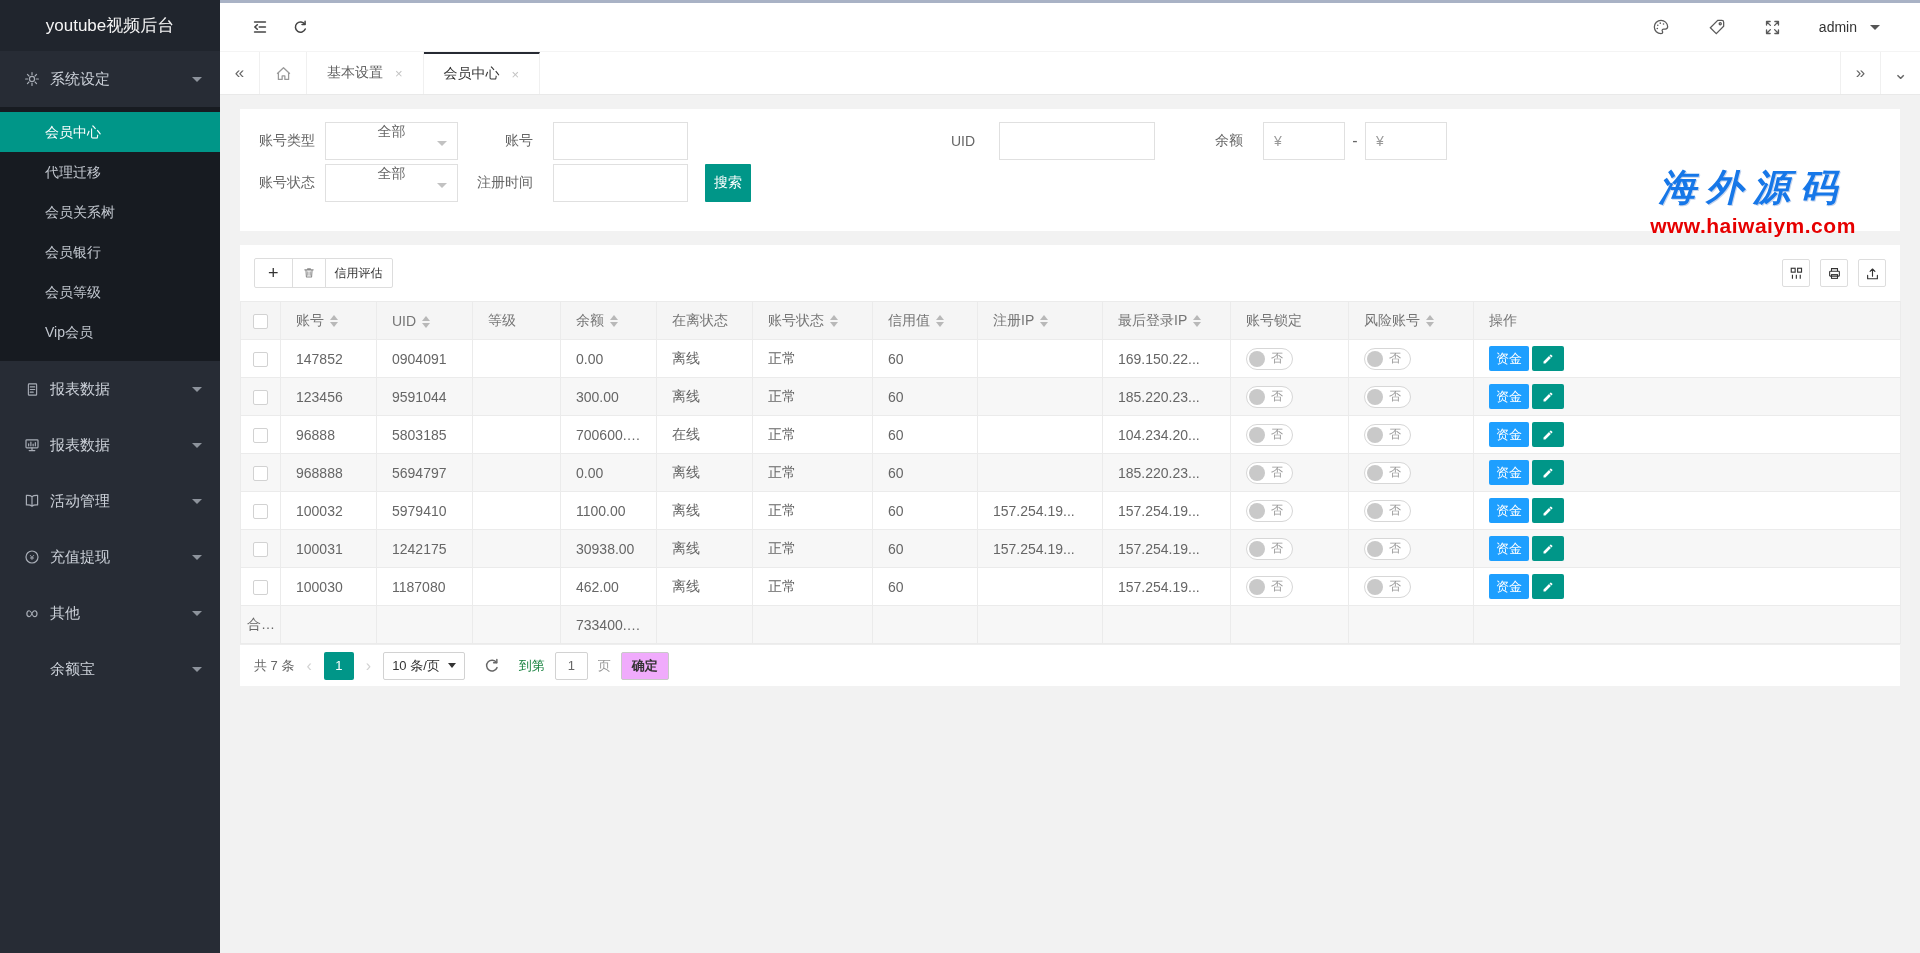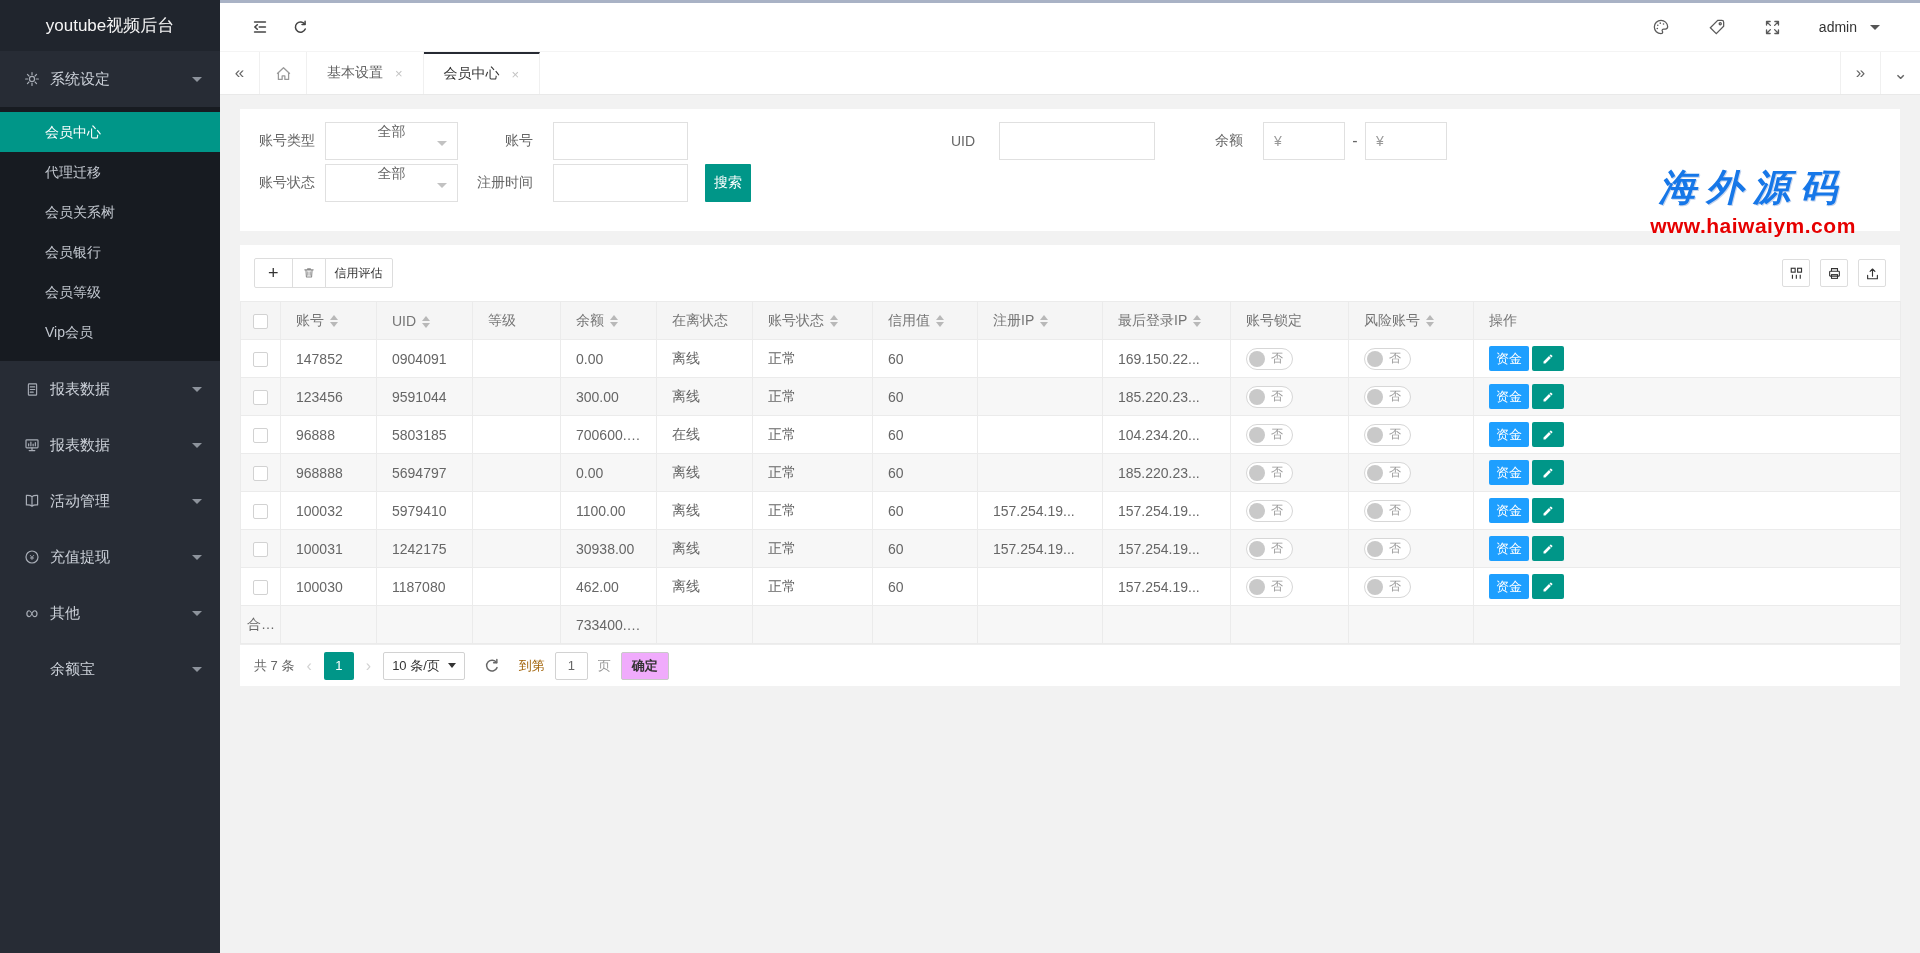--- a/index.html
+++ b/index.html
@@ -85,21 +85,21 @@
 .btn-fund { display:inline-flex; align-items:center; height:25px; padding:0 7px; background:#1E9FFF; color:#fff; font-size:13px; border-radius:2px; cursor:pointer; vertical-align:middle; }
 .btn-edit { display:inline-flex; align-items:center; justify-content:center; width:32px; height:25px; background:#009688; border-radius:2px; margin-left:3px; cursor:pointer; vertical-align:middle; }
 
 
 .pager { display:flex; align-items:center; height:42px; padding:0 14px; gap:10px; color:#666; font-size:13px; border-top:1px solid #eee; background:#fff; }
 .pg-arrow { color:#d2d2d2; font-size:16px; padding:0 2px; cursor:default; }
 .pg-num { min-width:30px; height:28px; background:#009688; color:#fff; display:inline-flex; align-items:center; justify-content:center; border-radius:2px; cursor:pointer; }
 .pg-select { height:28px; border:1px solid #d2d2d2; border-radius:2px; display:inline-flex; align-items:center; padding:0 8px; gap:8px; color:#333; background:#fff; cursor:pointer; }
 .v-caret { width:0; height:0; border-left:4px solid transparent; border-right:4px solid transparent; border-top:5px solid #333; }
 .pg-refresh { color:#666; margin-left:8px; cursor:pointer; display:flex; }
-.pg-goto { color:#a16207; margin-left:8px; }
+.pg-goto { color:#15803d; margin-left:8px; }
 .pg-suffix { color:#999; }
 .pg-input { width:33px; height:28px; border:1px solid #d2d2d2; text-align:center; color:#666; border-radius:2px; outline:none; font-size:13px; }
 .pg-ok { height:28px; padding:0 10px; border:1px solid #c9c9c9; background:#f0abfc; border-radius:2px; font-weight:bold; color:#333; cursor:pointer; font-size:13px; }
 
 
 .wm { position:absolute; top:163px; right:12px; width:310px; text-align:center; z-index:50; pointer-events:none; }
 .wm-cn { font-family:"DejaVu Serif","Liberation Serif",serif; font-style:italic; font-weight:bold; font-size:37px; color:#1677e8; letter-spacing:10px; white-space:nowrap; text-shadow:1px 1px 0 rgba(20,80,180,0.25); }
 .wm-url { font-weight:bold; font-size:21px; color:#e60000; margin-top:1px; letter-spacing:0.5px; }
 </style>
 </head>

